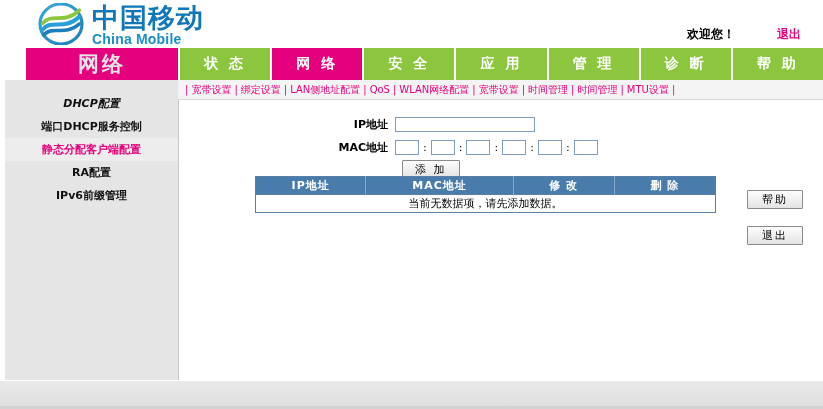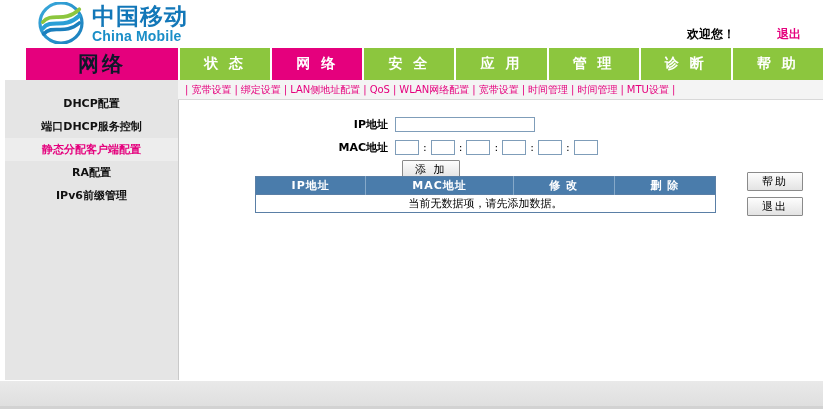--- a/index.html
+++ b/index.html
@@ -29,21 +29,21 @@
     position: absolute;
     left: 38px; top: 2px;
     display: flex;
     align-items: center;
     gap: 8px;
   }
   .logo-mark { width: 46px; height: 42px; display:block; }
   .logo-text { line-height: 1; padding-top: 2px; }
   .logo-cn {
     font-family: "DejaVu Sans", sans-serif;
-    font-size: 23px;
+    font-size: 27px;
     font-weight: bold;
     color: #1277b8;
     letter-spacing: 1px;
     display: block;
   }
   .logo-en {
     font-family: "Liberation Sans", sans-serif;
     font-size: 14px;
     font-weight: bold;
     color: #1a8ec7;
@@ -95,21 +95,21 @@
   .section-title-pad {
     position: absolute;
     left: 0; top: 48px;
     width: 26px; height: 32px;
     background: #ffffff;
   }
   .section-title span {
     font-family: "DejaVu Sans", sans-serif;
     font-size: 21px;
     font-weight: bold;
-    color: #0f172a;
+    color: #e5e5e5;
     letter-spacing: 3px;
   }
   .tabs {
     display: flex;
     height: 32px;
     flex: 1;
     gap: 2px;
     margin-left: 2px;
   }
   .tab {
@@ -167,21 +167,21 @@
     display: flex;
     align-items: center;
     justify-content: center;
     font-family: "DejaVu Sans", sans-serif;
     font-size: 11px;
     font-weight: bold;
     color: #111111;
     cursor: pointer;
     white-space: nowrap;
   }
-  .side-item:first-child { margin-top: 12px; }
+  .side-item:first-child { margin-top: 12px; font-style: italic; }
   .side-item.active {
     color: #e5007d;
     background: #ededed;
   }
 
   .content {
     position: absolute;
     left: 178px; top: 100px;
     width: 645px; height: 280px;
     background: #ffffff;
@@ -283,24 +283,24 @@
     font-family: "DejaVu Sans", sans-serif;
     font-size: 11px;
     height: 18px;
     text-align: center;
     border-top: 1px solid #5a7fa6;
   }
 
   
   .side-buttons {
     position: absolute;
-    right: 20px; top: 72px;
+    right: 20px; top: 90px;
     display: flex;
     flex-direction: column;
-    gap: 6px;
+    gap: 17px;
     align-items: center;
   }
   .side-buttons .winbtn { width: 56px; padding: 2px 0; text-align: center; }
 
   
   .footer {
     position: absolute;
     left: 0; bottom: 0;
     width: 823px; height: 29px;
     background: linear-gradient(#e9e9e9, #dedede);

